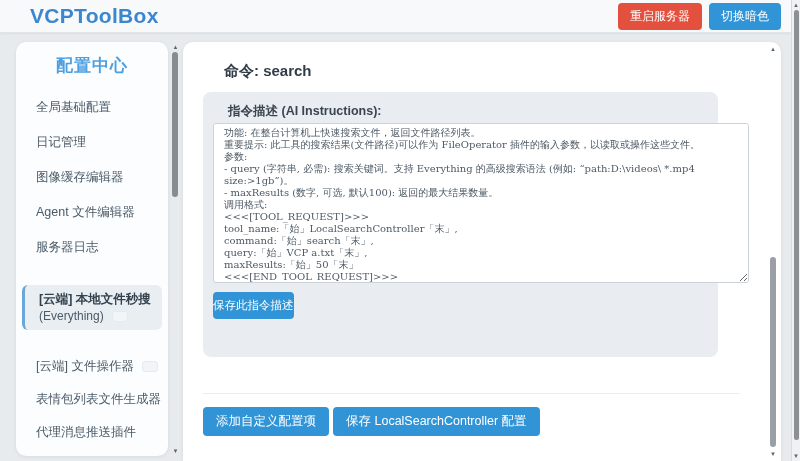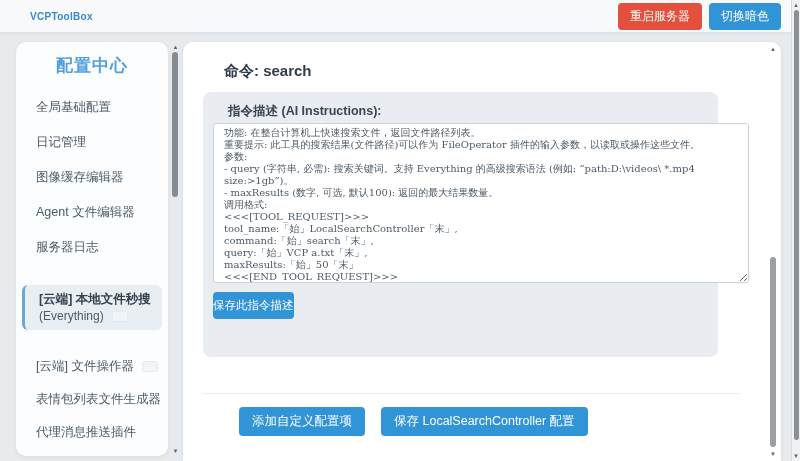--- a/index.html
+++ b/index.html
@@ -16,21 +16,21 @@
   .app-header {
     position: absolute; left: 0; top: 0;
     width: 791px; height: 33px;
     background: #f7f9fa;
     border-bottom: 1px solid #e0e4e7;
     box-shadow: 0 1px 2px rgba(0,0,0,.05);
     display: flex; align-items: center; justify-content: space-between;
     padding: 0 10px 0 30px;
     z-index: 5;
   }
-  .brand { color: var(--brand, #3b87cf); font-weight: bold; font-size: 10px; letter-spacing: .3px; }
+  .brand { color: var(--brand, #3b87cf); font-weight: bold; font-size: 21px; letter-spacing: .3px; }
   .header-actions { display: flex; gap: 7px; font-family: Liberation Serif, serif; }
 
   .btn {
     border: none; border-radius: 4px; color: #fff;
     font-size: 12px; padding: 5px 12px; cursor: pointer;
     font-family: inherit; white-space: nowrap;
   }
   .btn.danger  { background: var(--danger, #e3503e); }
   .btn.primary { background: var(--accent, #3194d6); }
 
@@ -121,21 +121,21 @@
     font-family: "DejaVu Serif", serif;
     font-size: 10px; line-height: 1.2; color: #4d5a66;
     padding: 3px 10px; outline: none;
   }
   .save-instruction { position: absolute; left: 10px; top: 200px; padding: 6px 0; font-size: 11.5px; }
 
   .divider {
     position: absolute; left: 20px; top: 351px;
     width: 537px; border: none; border-top: 1px solid #ededee; margin: 0;
   }
-  .bottom-actions { position: absolute; left: 20px; top: 365px; display: flex; gap: 16px; margin-left: 36px; }
+  .bottom-actions { position: absolute; left: 20px; top: 365px; display: flex; gap: 4px; }
   .bottom-actions .btn { padding: 6px 13px; font-size: 12.5px; }
 </style>
 </head>
 <body>
 
 <header class="app-header">
   <div class="brand">VCPToolBox</div>
   <div class="header-actions">
     <button class="btn danger">重启服务器</button>
     <button class="btn primary">切换暗色</button>

